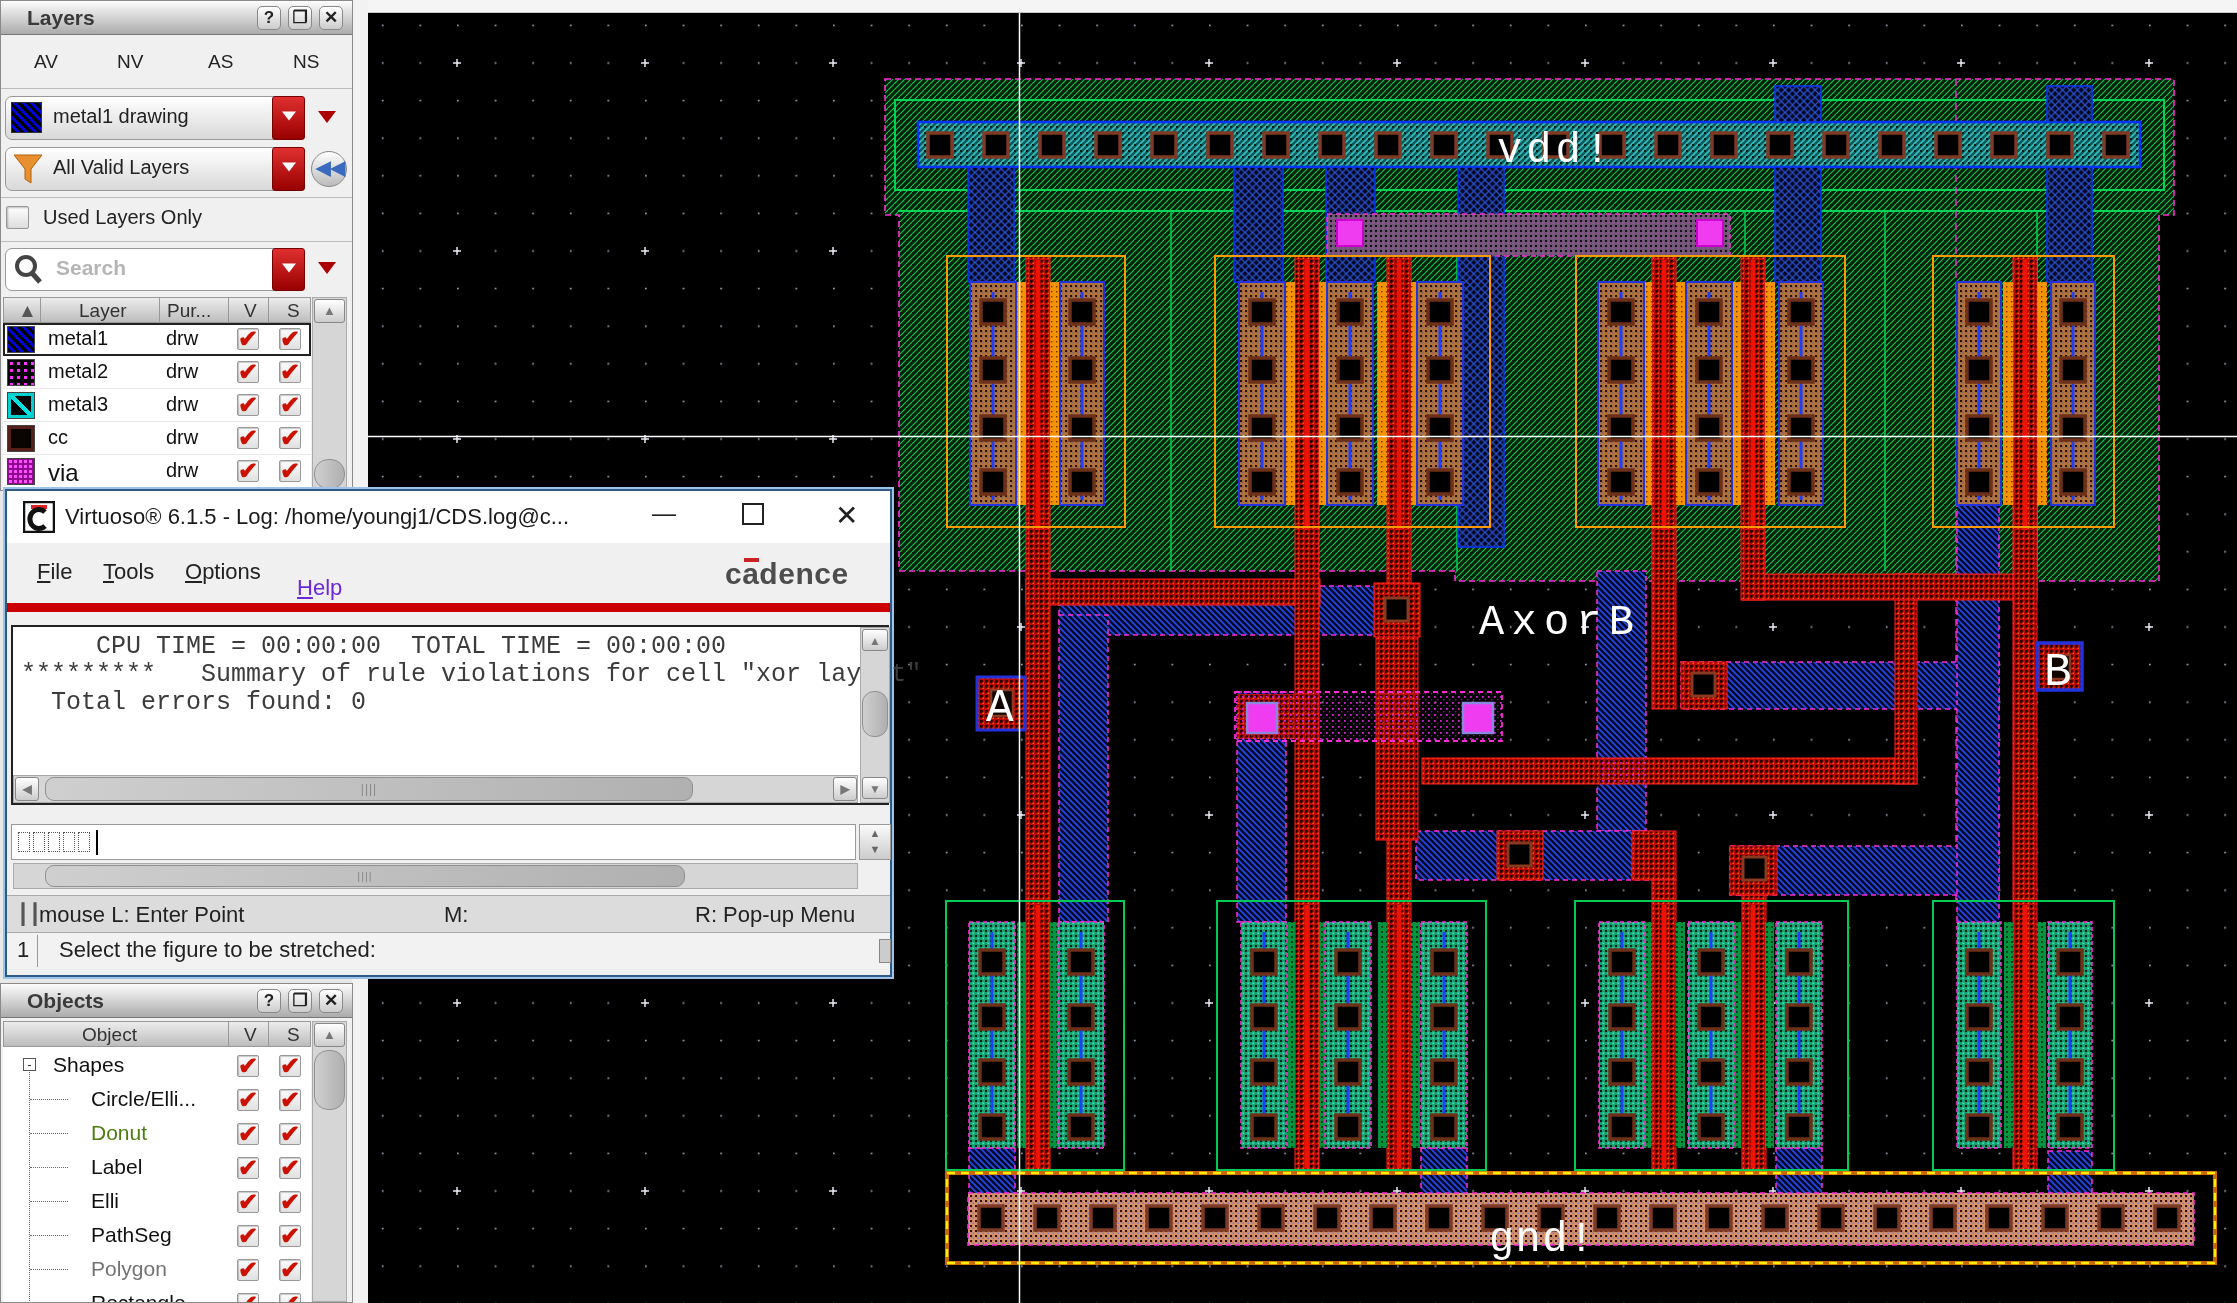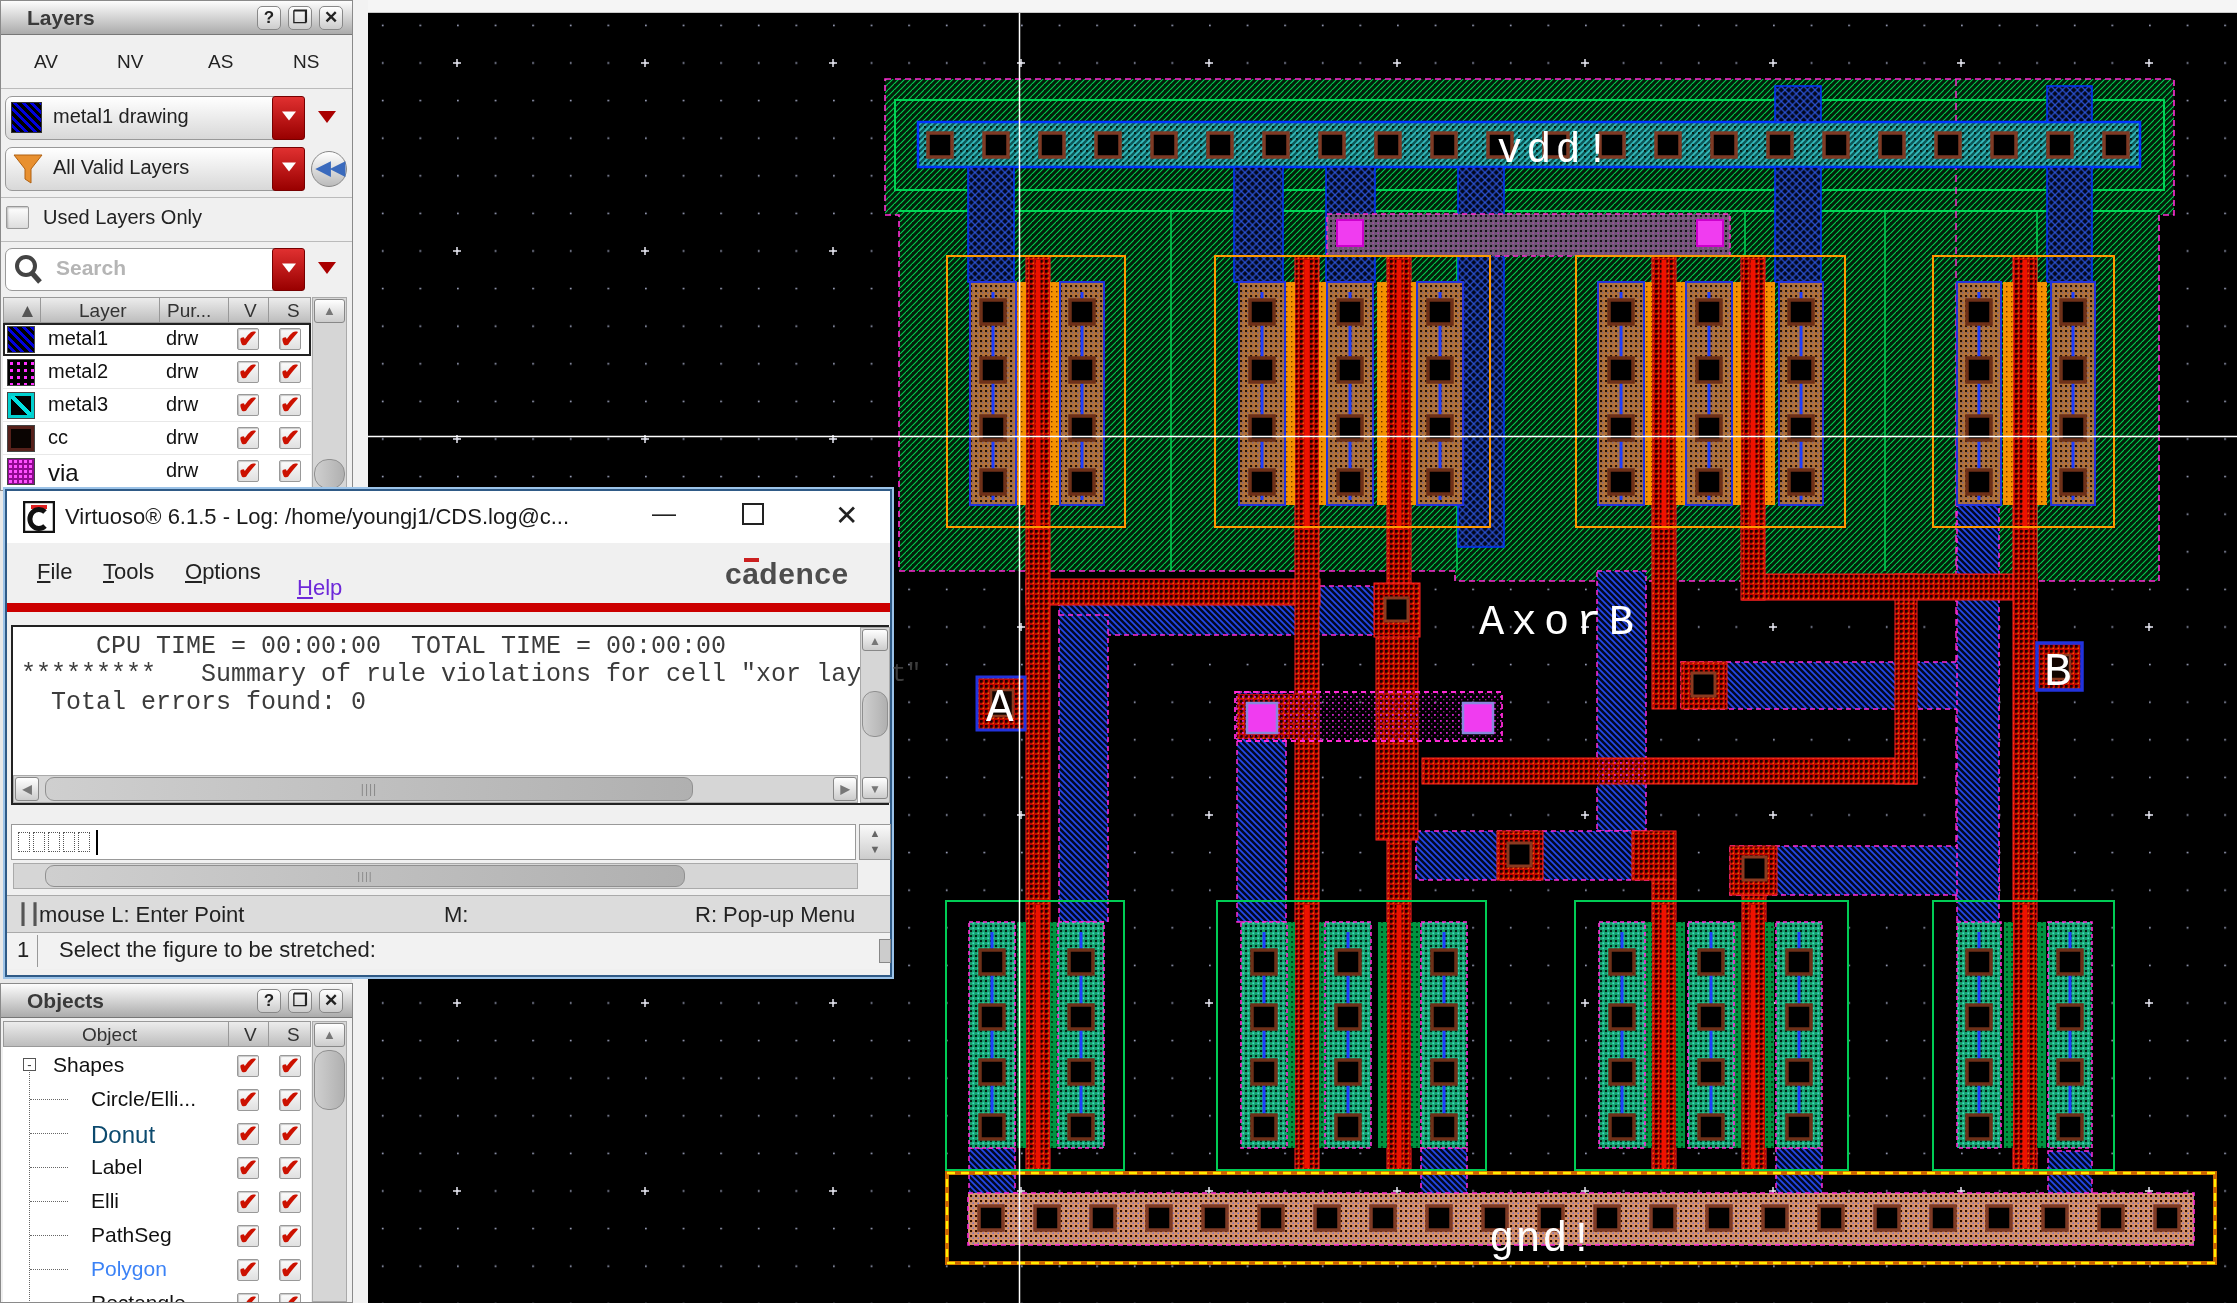--- a/index.html
+++ b/index.html
@@ -497,37 +497,37 @@
 <div class="abs" style="left:26px;top:18px;height:240px;border-left:1px dotted #666"></div>
 <div class="abs" style="left:20px;top:11px;width:13px;height:13px;border:1px solid #555;background:#fff;font-size:13px;line-height:11px;text-align:center;color:#333">-</div>
 <span class="abs" style="left:50px;top:6px;font-size:21px;color:#111">Shapes</span>
 <div class="rchk" style="left:234px;top:8px">✔</div>
 <div class="rchk" style="left:276px;top:8px">✔</div>
 <div class="abs" style="left:27px;top:52px;width:38px;border-top:1px dotted #666"></div>
 <span class="abs" style="left:88px;top:40px;font-size:21px;color:#111">Circle/Elli...</span>
 <div class="rchk" style="left:234px;top:42px">✔</div>
 <div class="rchk" style="left:276px;top:42px">✔</div>
 <div class="abs" style="left:27px;top:86px;width:38px;border-top:1px dotted #666"></div>
-<span class="abs" style="left:88px;top:74px;font-size:24px;color:#0c4a6e">Donut</span>
+<span class="abs" style="left:88px;top:74px;font-size:21px;color:#4d7c0f">Donut</span>
 <div class="rchk" style="left:234px;top:76px">✔</div>
 <div class="rchk" style="left:276px;top:76px">✔</div>
 <div class="abs" style="left:27px;top:120px;width:38px;border-top:1px dotted #666"></div>
 <span class="abs" style="left:88px;top:108px;font-size:21px;color:#111">Label</span>
 <div class="rchk" style="left:234px;top:110px">✔</div>
 <div class="rchk" style="left:276px;top:110px">✔</div>
 <div class="abs" style="left:27px;top:154px;width:38px;border-top:1px dotted #666"></div>
 <span class="abs" style="left:88px;top:142px;font-size:21px;color:#111">Elli</span>
 <div class="rchk" style="left:234px;top:144px">✔</div>
 <div class="rchk" style="left:276px;top:144px">✔</div>
 <div class="abs" style="left:27px;top:188px;width:38px;border-top:1px dotted #666"></div>
 <span class="abs" style="left:88px;top:176px;font-size:21px;color:#111">PathSeg</span>
 <div class="rchk" style="left:234px;top:178px">✔</div>
 <div class="rchk" style="left:276px;top:178px">✔</div>
 <div class="abs" style="left:27px;top:222px;width:38px;border-top:1px dotted #666"></div>
-<span class="abs" style="left:88px;top:210px;font-size:21px;color:#3b82f6">Polygon</span>
+<span class="abs" style="left:88px;top:210px;font-size:21px;color:#737373">Polygon</span>
 <div class="rchk" style="left:234px;top:212px">✔</div>
 <div class="rchk" style="left:276px;top:212px">✔</div>
 
 <span class="abs" style="left:88px;top:244px;font-size:21px;color:#111">Rectangle</span>
 <div class="rchk" style="left:234px;top:246px">✔</div>
 <div class="rchk" style="left:276px;top:246px">✔</div>
 </div>
 <div class="sb" style="left:311px;top:37px;width:35px;height:281px"></div>
 <div class="tbtn" style="left:313px;top:39px;width:31px;height:24px;border-radius:3px;font-size:13px;color:#777">▲</div>
 <div class="sbthumb" style="left:313px;top:66px;width:31px;height:60px;border-radius:14px"></div>

